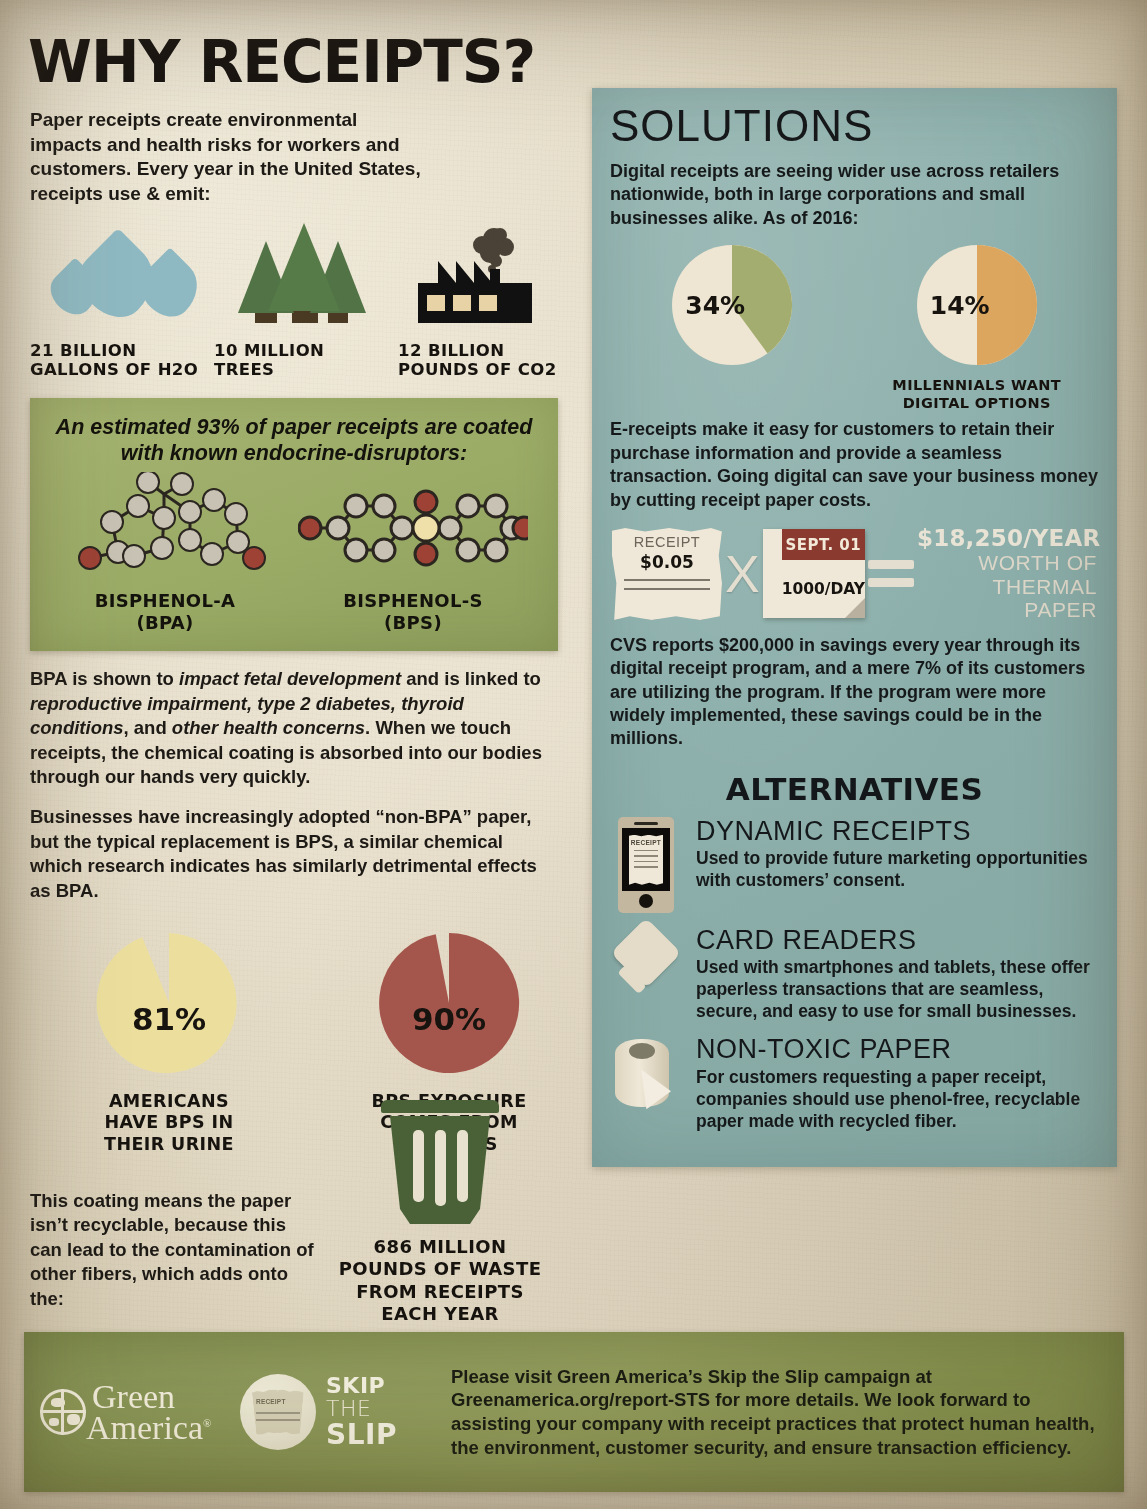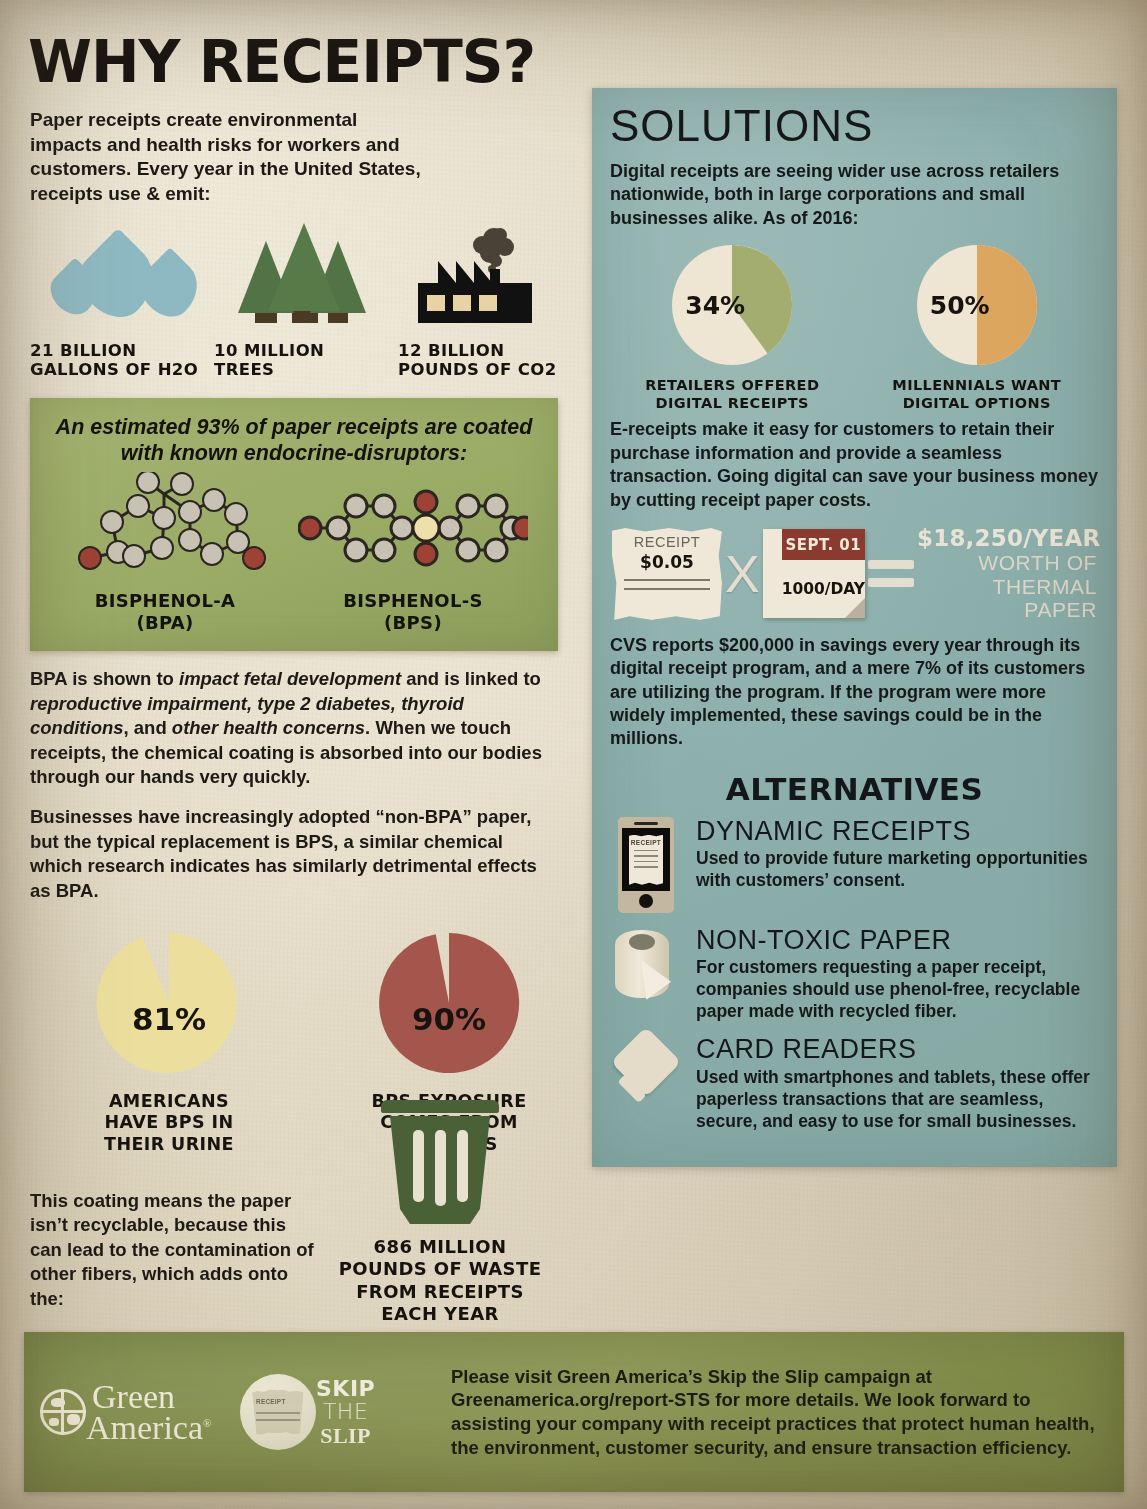--- a/index.html
+++ b/index.html
@@ -252,38 +252,38 @@
     content:""; position:absolute; background:#eee9d6;
   }
   .globe::before { left:-3px; top:18px; width:46px; height:3px; }
   .globe::after  { left:18px; top:-3px; width:3px; height:46px; }
   .globe .blob { position:absolute; background:#eee9d6; border-radius:40%; }
   .ga-words { font-family:"Liberation Serif", serif; color:#eee9d6; line-height:.92; }
   .ga-words .w1 { font-size:34px; }
   .ga-words .w2 { font-size:34px; margin-left:-6px; }
   .ga-words sup { font-size:11px; }
 
-  .sts { display:flex; align-items:center; gap:0; width: 195px; text-align: center; }
+  .sts { display:flex; align-items:center; gap:10px; width: 195px; }
   .sts-badge {
     width: 76px; height:76px; border-radius:50%;
     background: radial-gradient(circle at 35% 30%, #f4f0e0, #e4ddc8);
     position:relative; flex:0 0 76px; opacity:.93;
   }
   .sts-badge .r {
     position:absolute; width:26px; height:44px; background:#d9d2ba; top:16px;
     clip-path: polygon(0 3%,20% 0,45% 4%,70% 0,100% 3%,100% 96%,72% 100%,46% 96%,20% 100%,0 97%);
   }
   .sts-badge .r.a { left:14px; transform:rotate(-6deg); }
   .sts-badge .r.b { left:36px; transform:rotate(5deg); }
   .sts-badge .rl { position:absolute; height:1.6px; background:#9d9784; }
   .sts-badge .cap { position:absolute; top:24px; left:16px; font-size:6.5px; color:#6e6854; font-weight:700; letter-spacing:.2px;}
   .sts-words { font-family:"DejaVu Sans", sans-serif; line-height:1.05; }
   .sts-words .s1 { font-weight:700; font-size:22px; color:#f0ecdb; letter-spacing:.5px; }
   .sts-words .s2 { font-weight:300; font-size:22px; color:#e9e4d0; letter-spacing:.5px; }
-  .sts-words .s3 { font-weight:700; font-size:22px; color:#f0ecdb; letter-spacing:.5px;font-family:Liberation Serif, serif; }
+  .sts-words .s3 { font-weight:700; font-size:28px; color:#f0ecdb; letter-spacing:.5px; }
 
   .foot-text {
     flex:1; font-size:18.5px; font-weight:700; line-height:1.28; color:#1b1d12; padding-left: 16px;
   }
 </style>
 </head>
 <body>
 
 <div id="page"></div>
 <div id="grain"></div>
@@ -517,33 +517,29 @@
 
     <div class="tpie-row">
       <div class="tpie-cell">
         <div class="tpie">
           <svg width="122" height="122" viewBox="0 0 122 122" aria-hidden="true">
             <circle cx="61" cy="61" r="60" fill="#eee5d2"></circle>
             <path d="M61 61 L61 1 A60 60 0 0 1 96.6 109.4 Z" fill="#a3ad6f"></path>
           </svg>
           <div class="num">34%</div>
         </div>
-        <div class="tpie-cap">
-          <div>RETAILERS OFFERED</div>
-            <div>DIGITAL RECEIPTS</div>
-        </div>
       </div>
 
       <div class="tpie-cell">
         <div class="tpie">
           <svg width="122" height="122" viewBox="0 0 122 122" aria-hidden="true">
             <circle cx="61" cy="61" r="60" fill="#eee5d2"></circle>
             <path d="M61 61 L61 1 A60 60 0 0 1 61 121 Z" fill="#dda65e"></path>
           </svg>
-          <div class="num">50%</div>
+          <div class="num">14%</div>
         </div>
         <div class="tpie-cap">
           <div>MILLENNIALS WANT</div>
             <div>DIGITAL OPTIONS</div>
         </div>
       </div>
     </div>
 
     <p class="teal-p">E-receipts make it easy for customers to retain their purchase information and provide a seamless transaction. Going digital can save your business money by cutting receipt paper costs.</p>
 
@@ -599,42 +595,42 @@
         </div>
       </div>
       <div>
         <div class="alt-title">DYNAMIC RECEIPTS</div>
         <div class="alt-desc">Used to provide future marketing opportunities with customers’ consent.</div>
       </div>
     </div>
 
     <div class="alt-item">
       <div class="alt-art">
+        <div class="reader">
+            <div class="reader-sq"></div>
+            <div class="reader-jack"></div>
+          </div>
+      </div>
+      <div>
+        <div class="alt-title">CARD READERS</div>
+        <div class="alt-desc">Used with smartphones and tablets, these offer paperless transactions that are seamless, secure, and easy to use for small businesses.</div>
+      </div>
+    </div>
+
+    <div class="alt-item">
+      <div class="alt-art">
         <div class="roll">
             <div class="roll-body"></div>
             <div class="roll-hole"></div>
             <div class="roll-tail"></div>
           </div>
       </div>
       <div>
         <div class="alt-title">NON-TOXIC PAPER</div>
         <div class="alt-desc">For customers requesting a paper receipt, companies should use phenol-free, recyclable paper made with recycled fiber.</div>
-      </div>
-    </div>
-
-    <div class="alt-item">
-      <div class="alt-art">
-        <div class="reader">
-            <div class="reader-sq"></div>
-            <div class="reader-jack"></div>
-          </div>
-      </div>
-      <div>
-        <div class="alt-title">CARD READERS</div>
-        <div class="alt-desc">Used with smartphones and tablets, these offer paperless transactions that are seamless, secure, and easy to use for small businesses.</div>
       </div>
     </div>
   </div>
 </div>
 
 <div class="footer">
   <div class="ga-logo">
     <div class="globe">
       <span class="blob" style="left:8px;top:6px;width:14px;height:9px;"></span>
       <span class="blob" style="left:24px;top:22px;width:13px;height:11px;"></span>

